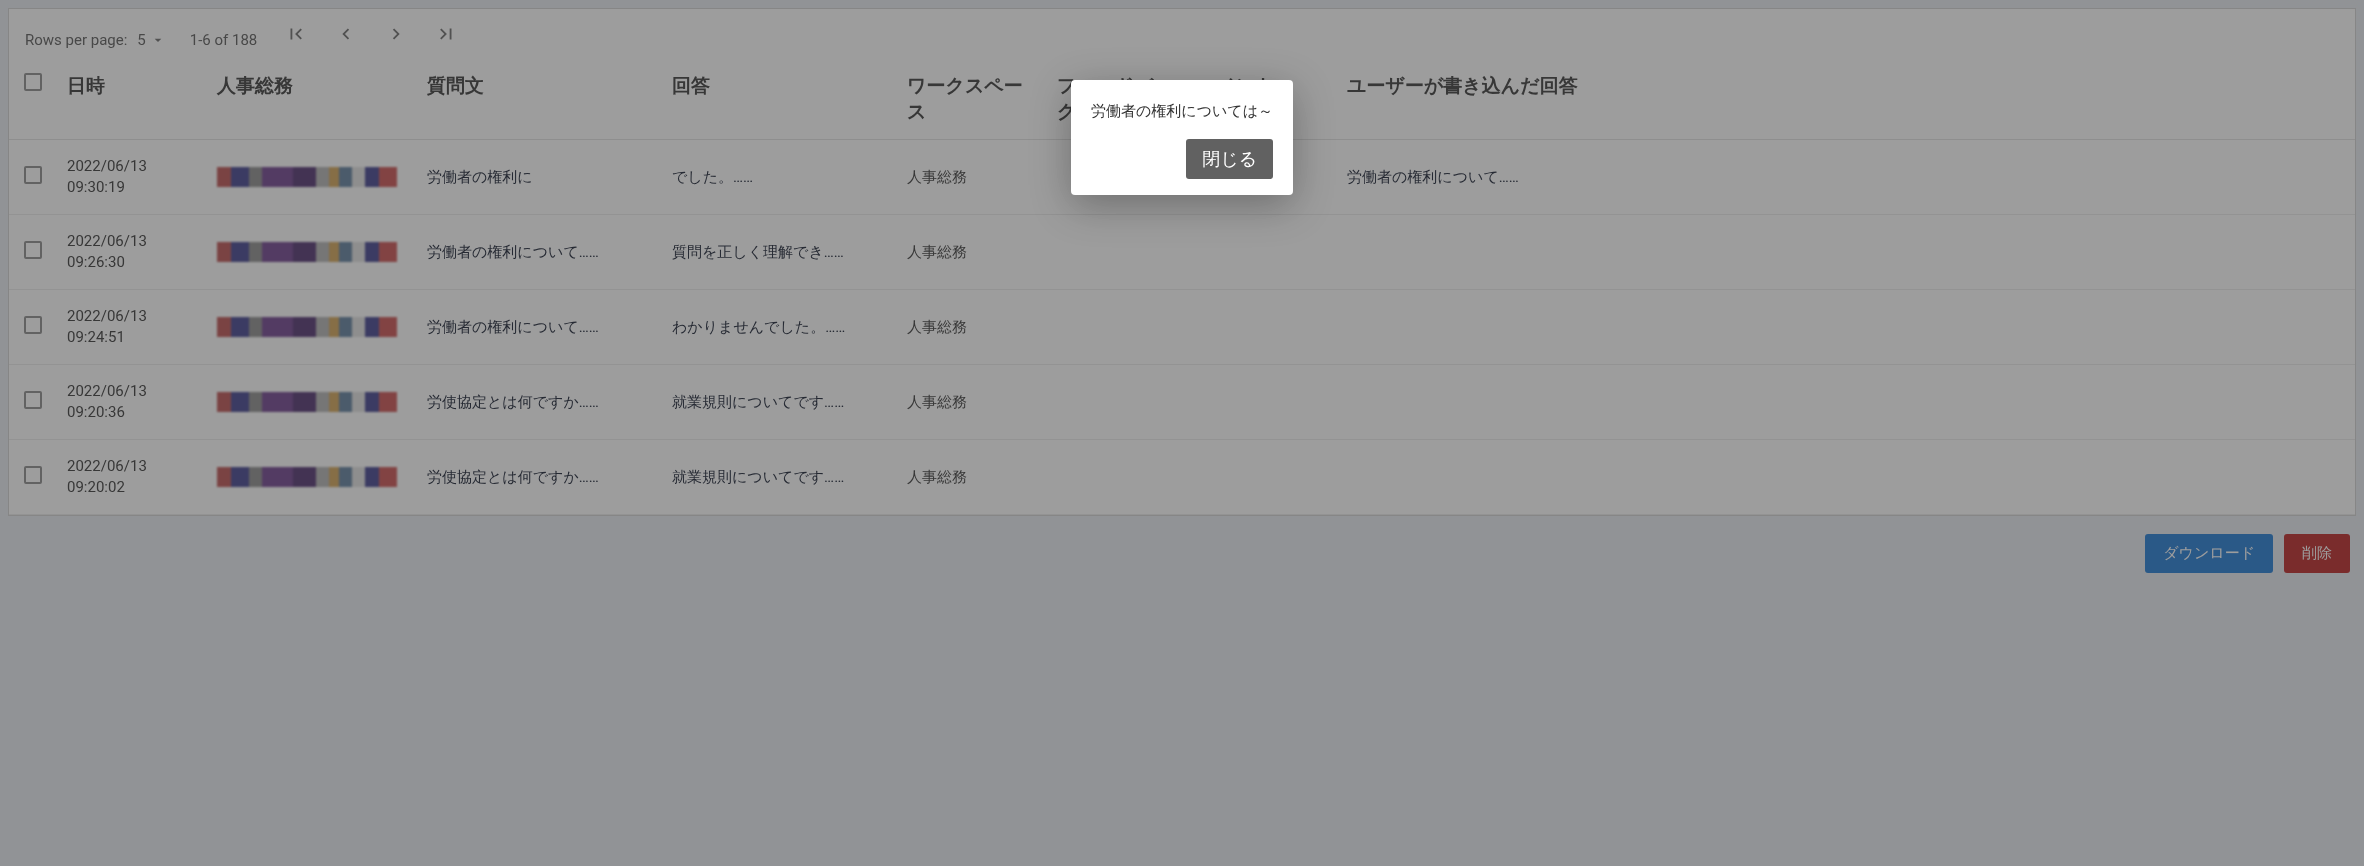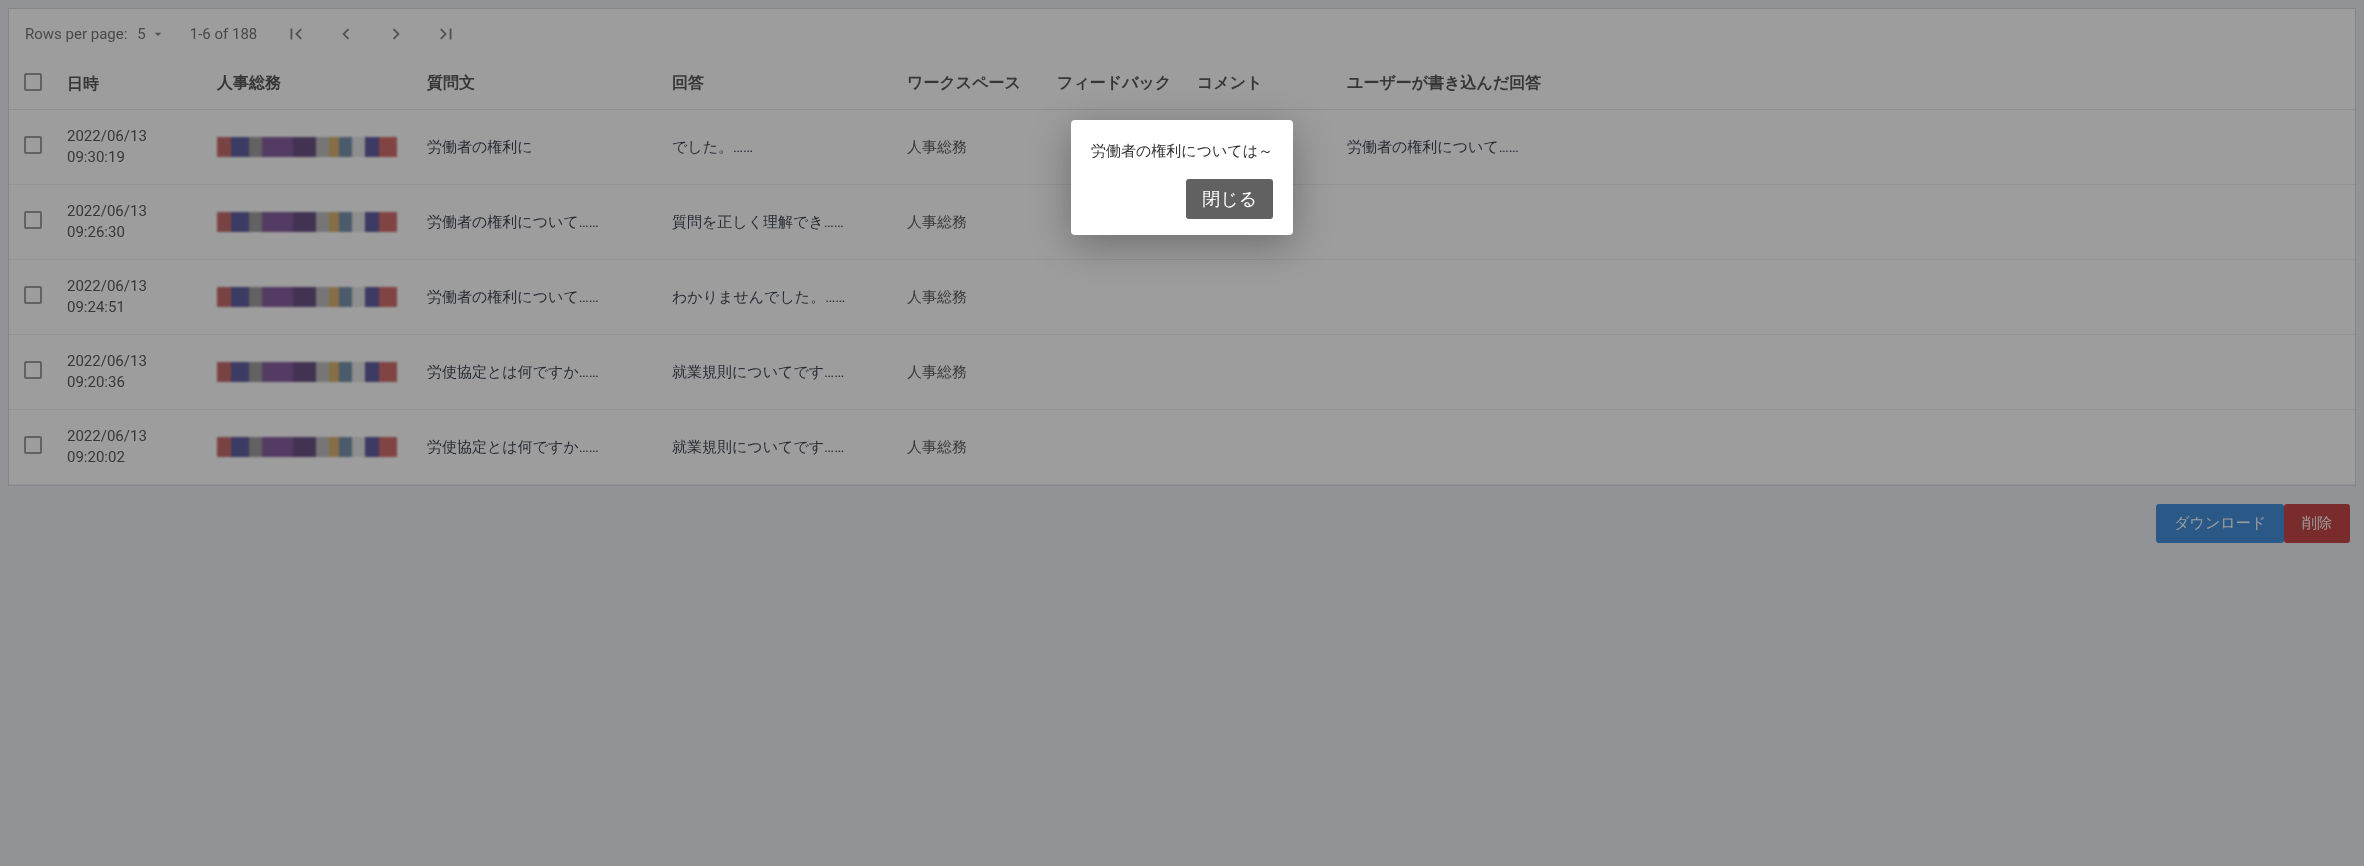--- a/index.html
+++ b/index.html
@@ -33,40 +33,40 @@
       border: none;
       background: transparent;
       outline: none;
       font-size: 15px;
       color: #444;
       width: 100%;
     }
     .search-input::placeholder { color: #888; }
     .pagination {
       display: flex;
-      align-items: center;
+      align-items: flex-end;
       gap: 24px;
       color: #555;
       font-size: 15px;
     }
     .rows-per-page { display: flex; align-items: center; gap: 10px; }
     .rows-select { display: flex; align-items: center; gap: 4px; cursor: pointer; }
     .page-nav { display: flex; align-items: center; gap: 20px; }
     .nav-btn {
       background: none; border: none; cursor: pointer;
       color: #666; padding: 4px; display: flex; align-items: center;
     }
     table {
       width: 100%;
       border-collapse: collapse;
     }
     thead th {
       text-align: left;
       font-weight: 600;
-      font-size: 16px;
+      font-size: 19px;
       color: #333;
       padding: 14px 10px;
       border-bottom: 1px solid #e0e0e0;
       vertical-align: top;
     }
     tbody td {
       padding: 16px 10px;
       border-bottom: 1px solid #eaeaea;
       font-size: 15px;
       vertical-align: middle;
@@ -90,35 +90,35 @@
       background: linear-gradient(90deg,
         #b84b4b 0 8%, #3a3a8a 8% 18%, #888 18% 25%, #6a3a8a 25% 42%,
         #4a2a6a 42% 55%, #b0b0b0 55% 62%, #d0a050 62% 68%, #5a7a9a 68% 75%,
         #e0e0e0 75% 82%, #3a3a8a 82% 90%, #c94b4b 90% 100%);
       filter: blur(1px);
       image-rendering: pixelated;
     }
     .footer-actions {
       display: flex;
       justify-content: flex-end;
-      gap: 0;
+      gap: 11px;
       padding: 10px 14px 14px;
     }
     .btn {
       border: none; color: #fff; font-size: 15px; font-weight: 500;
       padding: 10px 18px; border-radius: 3px; cursor: pointer;
     }
     .btn-primary { background: #1976d2; }
     .btn-danger { background: #b91c1c; }
     
     .overlay {
       position: fixed; inset: 0;
       background: rgba(60,60,60,0.5);
       display: flex; align-items: flex-start; justify-content: center;
-      padding-top: 120px;
+      padding-top: 80px;
     }
     .modal {
       background: #fff;
       border-radius: 4px;
       min-width: 220px;
       padding: 22px 20px 16px;
       box-shadow: 0 10px 40px rgba(0,0,0,0.3);
     }
     .modal-text { color: #333; font-size: 15px; margin-bottom: 18px; }
     .modal-actions { display: flex; justify-content: flex-end; }

